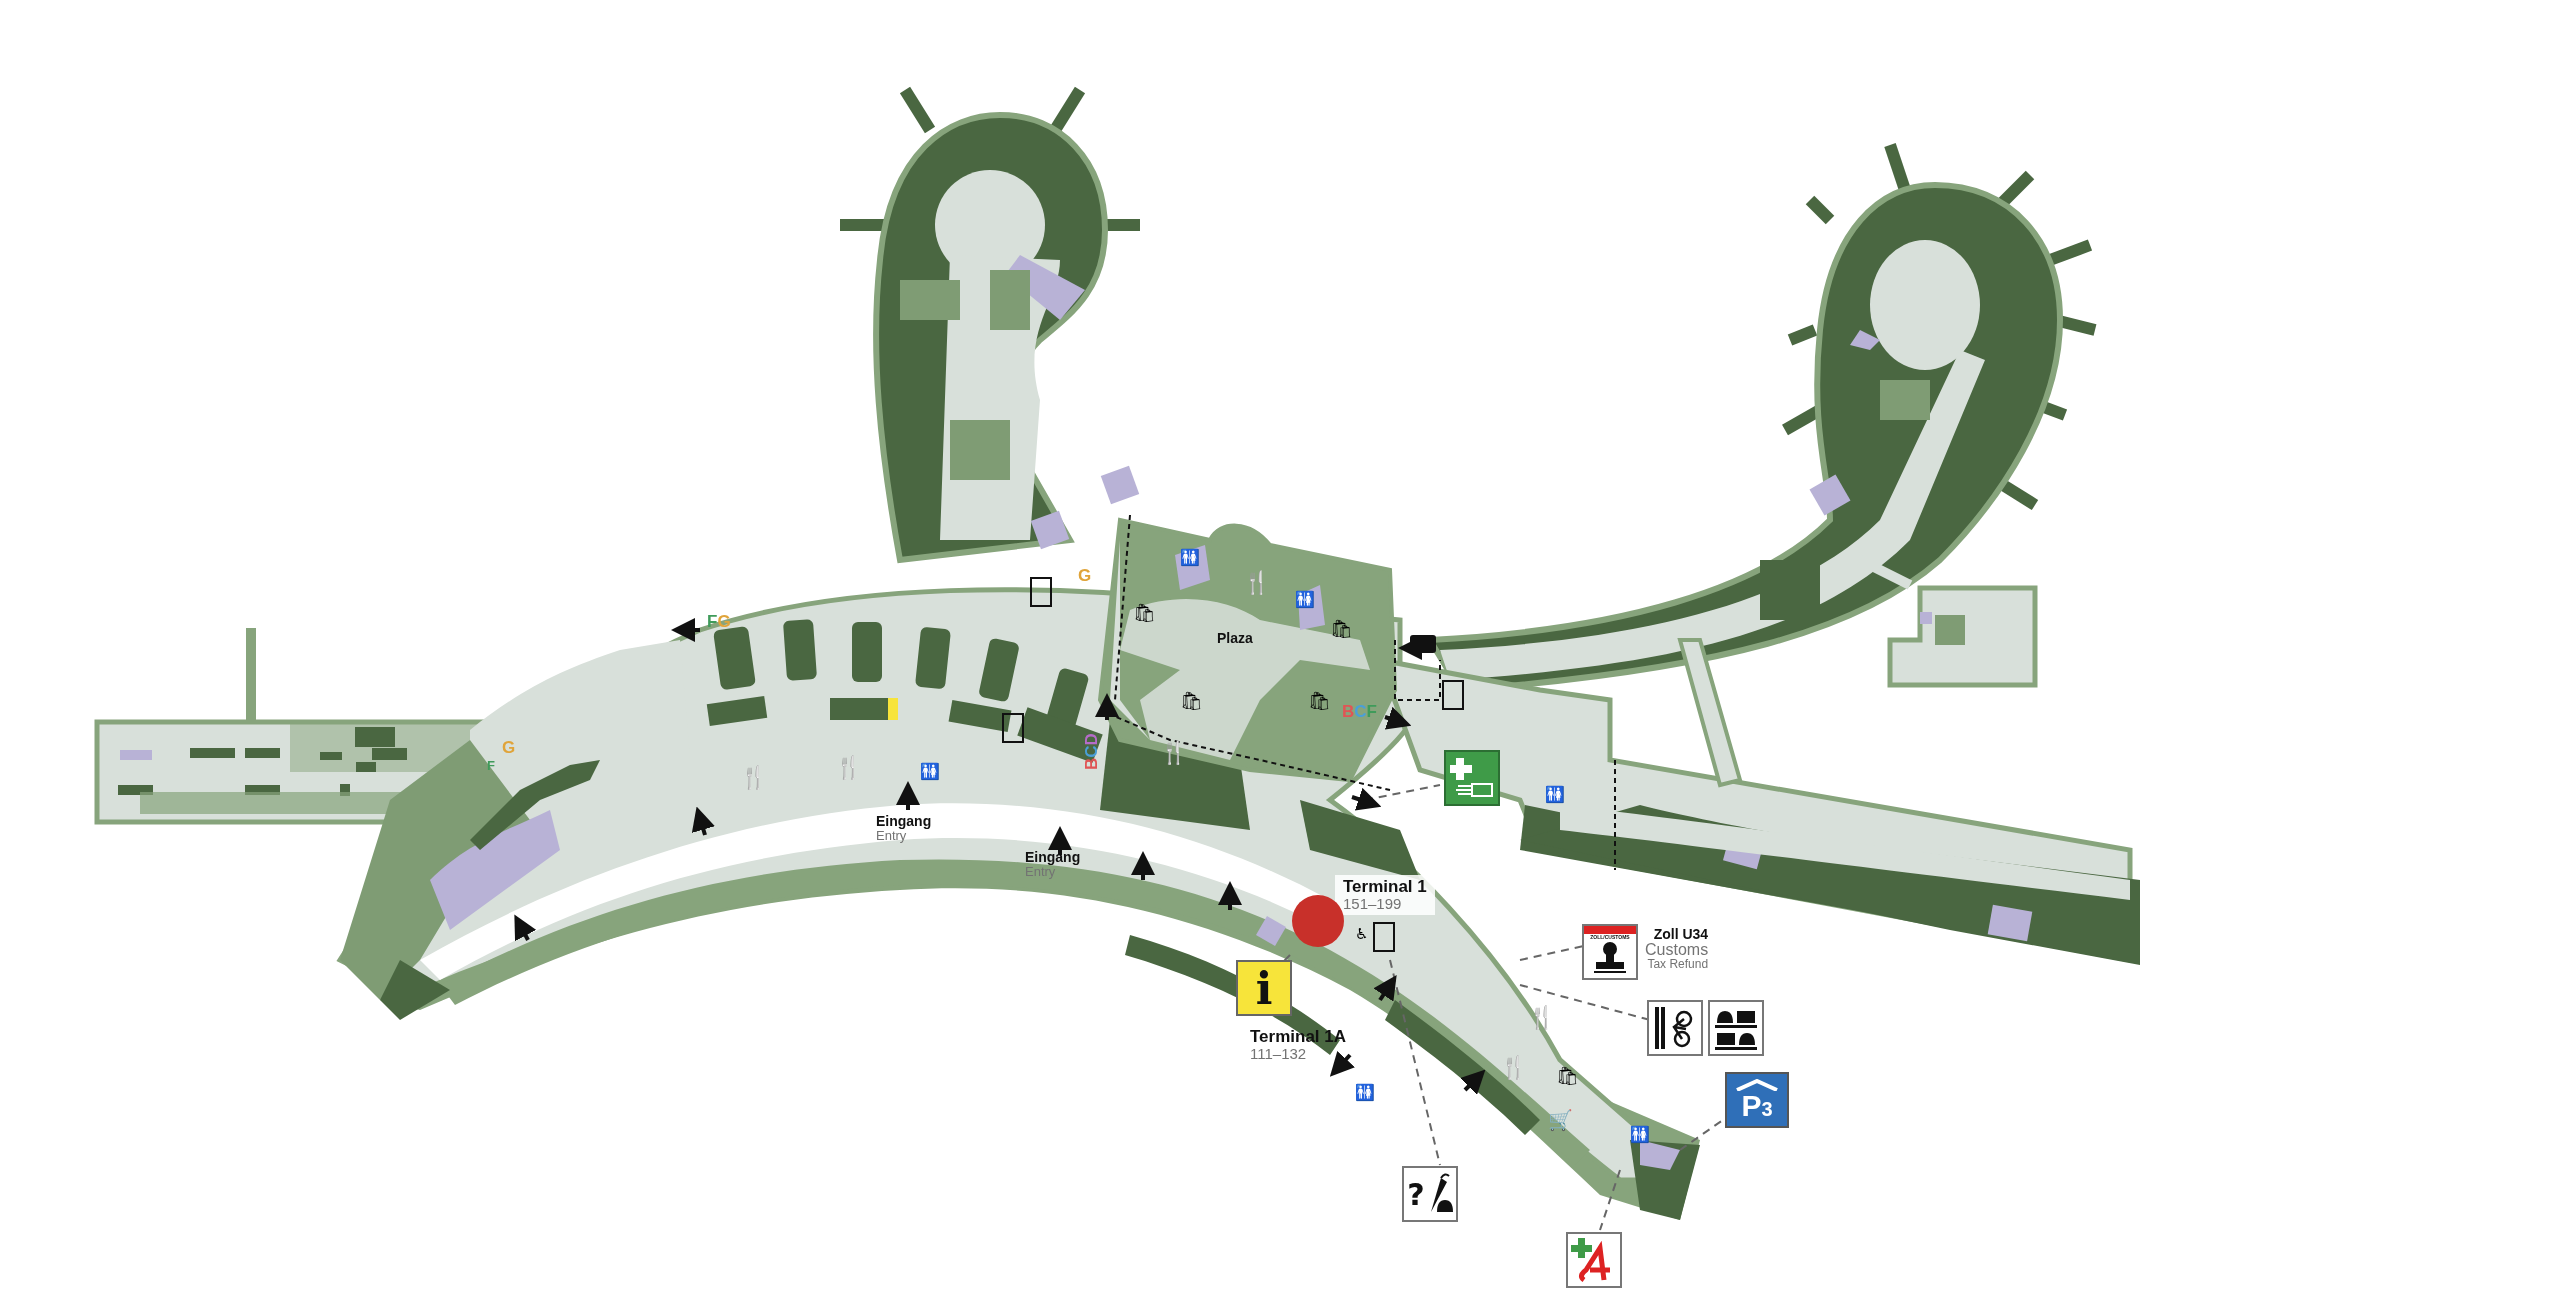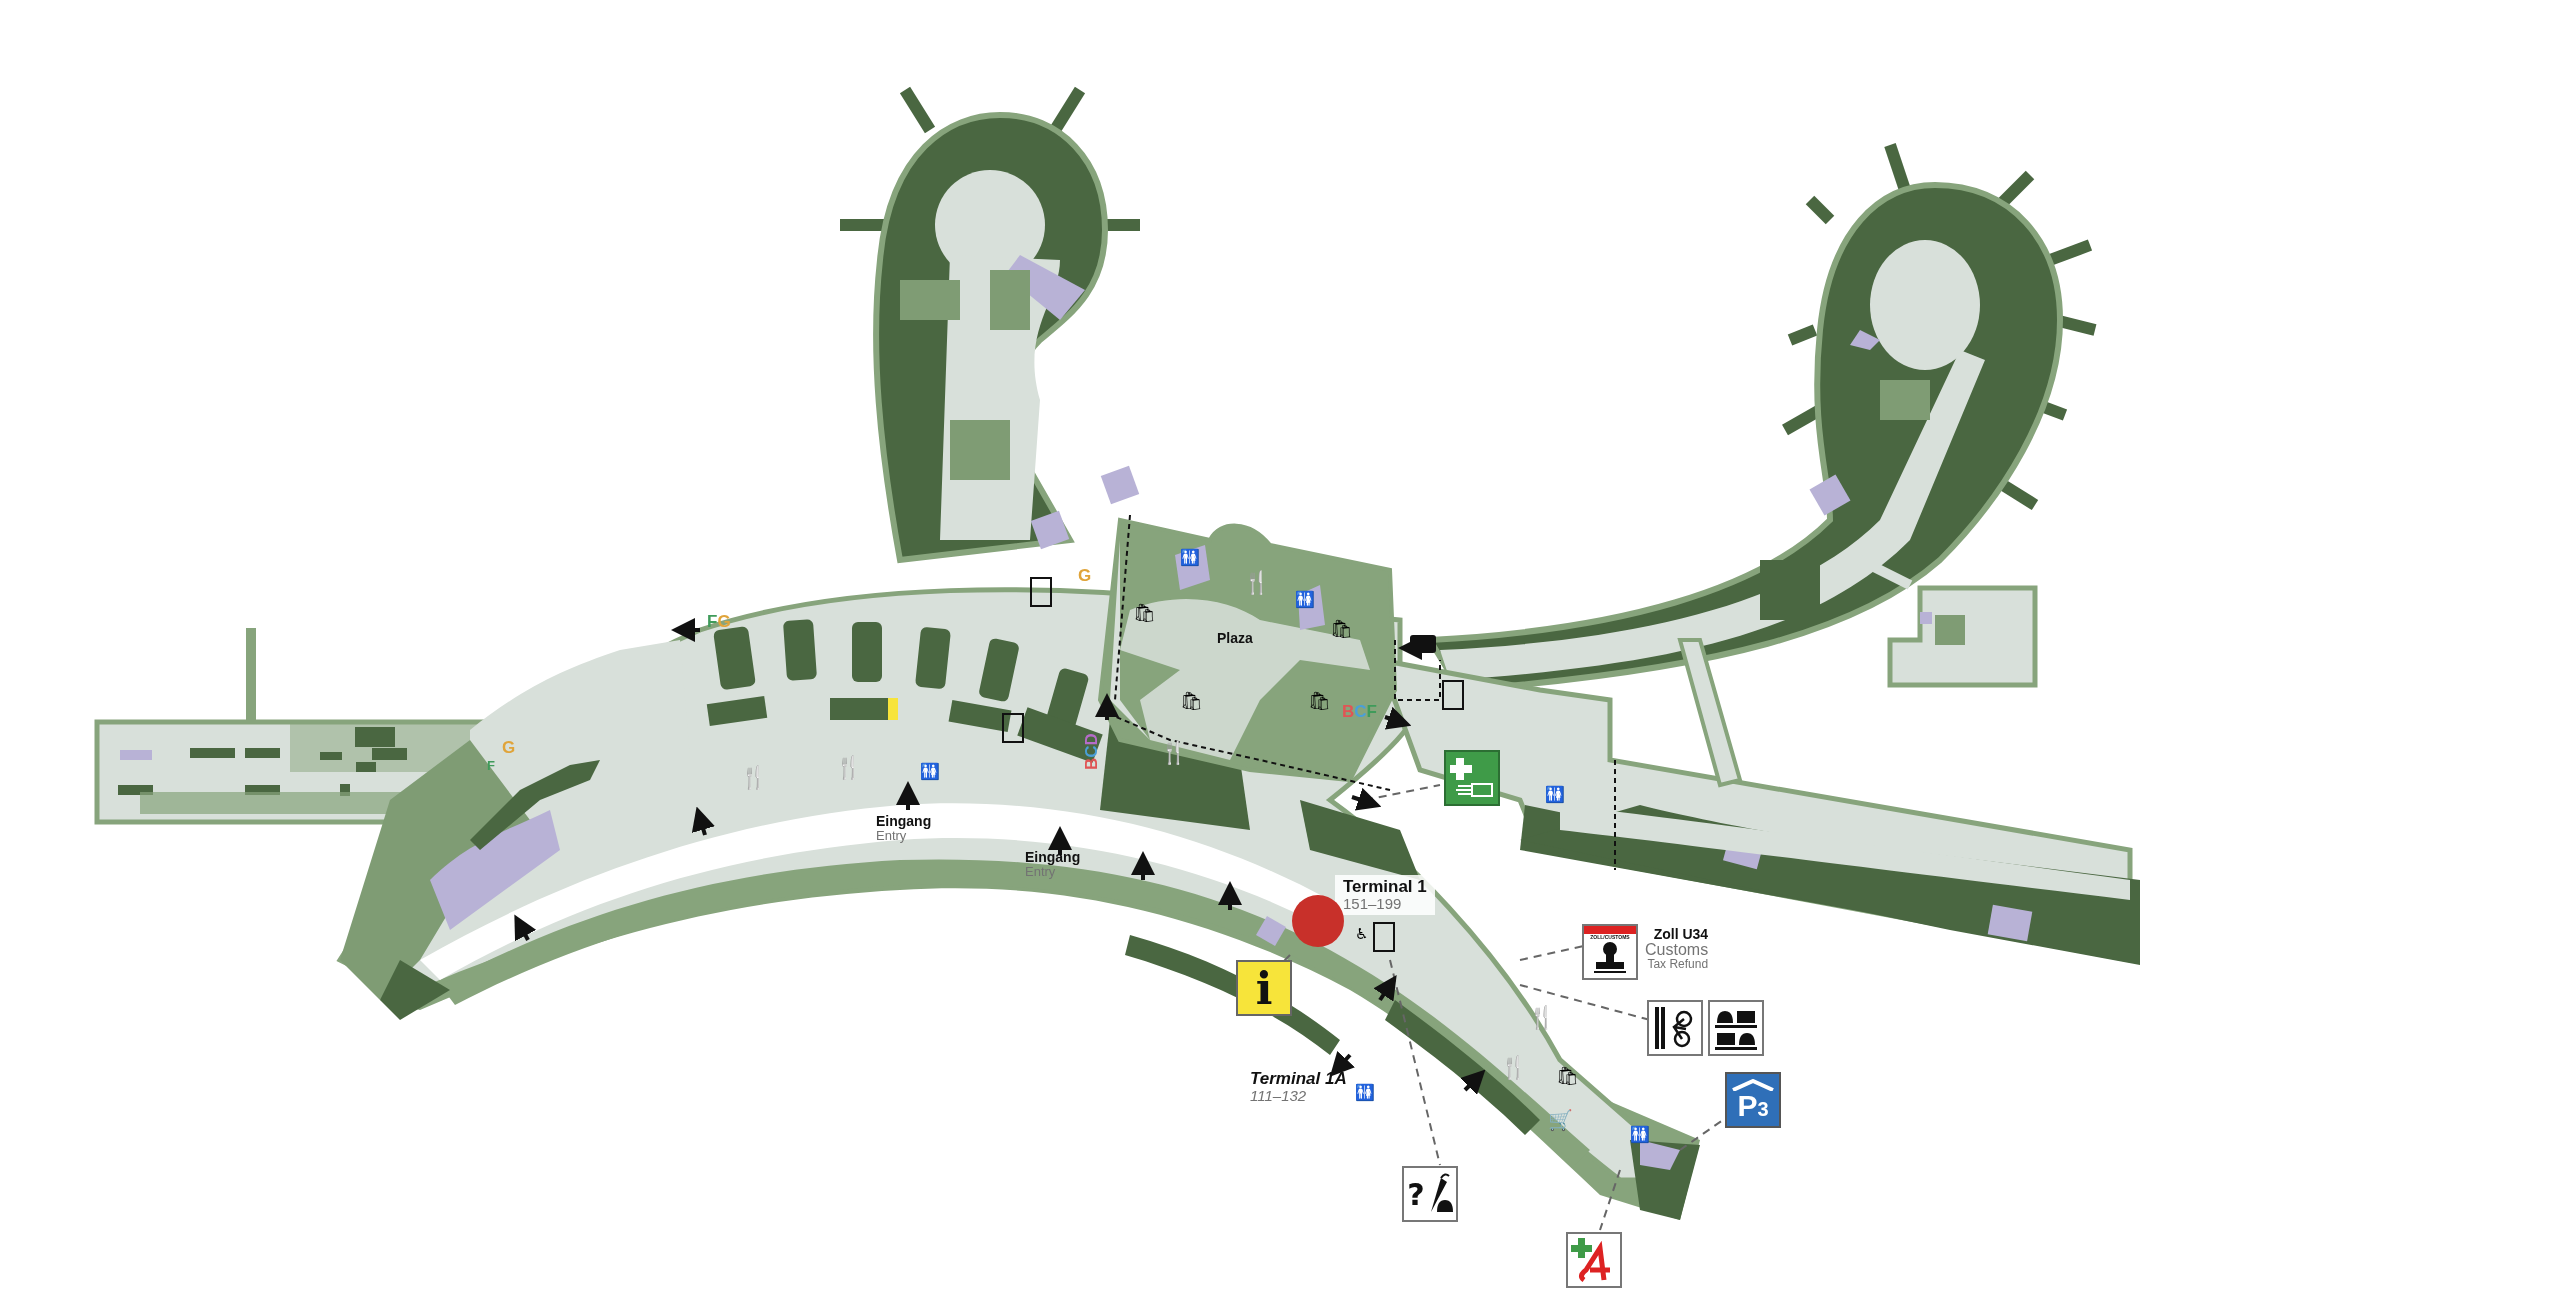--- a/index.html
+++ b/index.html
@@ -168,21 +168,21 @@
     <line x1="1465" y1="1090" x2="1477" y2="1078"></line>
     <line x1="1352" y1="797" x2="1370" y2="803"></line>
   </g>
 </svg>
 
 <div class="lbl" style="left:1335px;top:875px;background:rgba(255,255,255,.85);padding:3px 8px;">
   <span class="t">Terminal 1</span>
   <span class="s">151–199</span>
 </div>
 
-<div class="lbl" style="left:1250px;top:1070px;font-style:italic;">
+<div class="lbl" style="left:1250px;top:1028px;">
   <span class="t">Terminal 1A</span>
   <span class="s">111–132</span>
 </div>
 
 <div class="lbl" style="left:1217px;top:631px;">
   <span class="t" style="font-size:14px">Plaza</span>
 </div>
 
 <div class="lbl" style="left:876px;top:814px;">
   <span class="t" style="font-size:14px">Eingang</span>
@@ -252,21 +252,21 @@
   <svg width="46" height="46" viewBox="0 0 46 46">
     <path d="M4,18 Q4,6 12,6 Q20,6 20,18 Z" fill="#111"></path>
       <rect x="24" y="6" width="18" height="12" fill="#111"></rect>
     <rect x="2" y="20" width="42" height="3" fill="#111"></rect>
     <rect x="4" y="28" width="18" height="12" fill="#111"></rect>
       <path d="M26,40 Q26,28 34,28 Q42,28 42,40 Z" fill="#111"></path>
     <rect x="2" y="42" width="42" height="3" fill="#111"></rect>
   </svg>
 </div>
 
-<div class="sign" style="left:1725px;top:1072px;width:56px;height:56px;background:#2f6fb8;border-color:#555;flex-direction:column;">
+<div class="sign" style="left:1725px;top:1072px;width:64px;height:56px;background:#2f6fb8;border-color:#555;flex-direction:column;">
   <svg width="44" height="12" viewBox="0 0 44 12">
     <path d="M2,11 L22,2 L42,11" stroke="#fff" stroke-width="4" fill="none"></path>
   </svg>
   <div style="color:#fff;font-weight:bold;line-height:1;">
     <span style="font-size:30px">P</span><span style="font-size:20px">3</span>
   </div>
 </div>
 
 <div class="sign" style="left:1402px;top:1166px;width:56px;height:56px;">
   <span style="font:bold 30px 'DejaVu Sans',sans-serif;color:#111;margin-right:2px">?</span>

